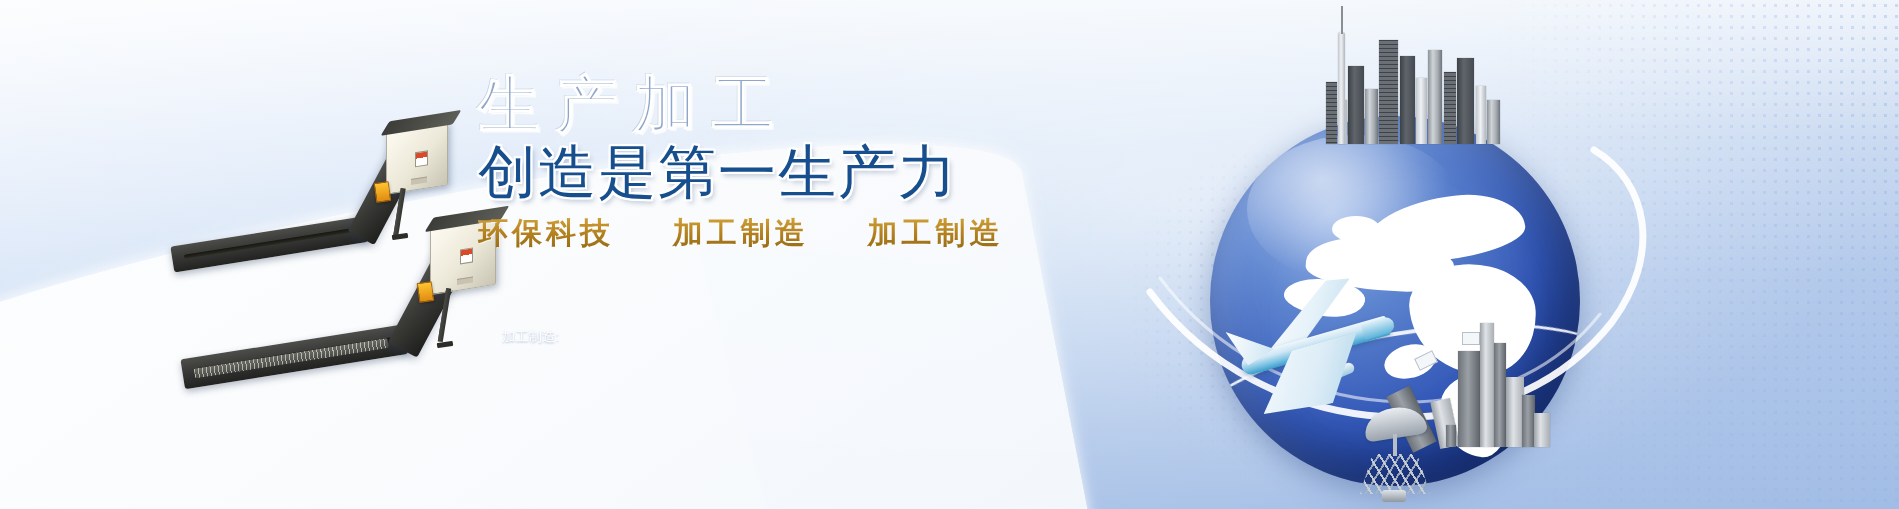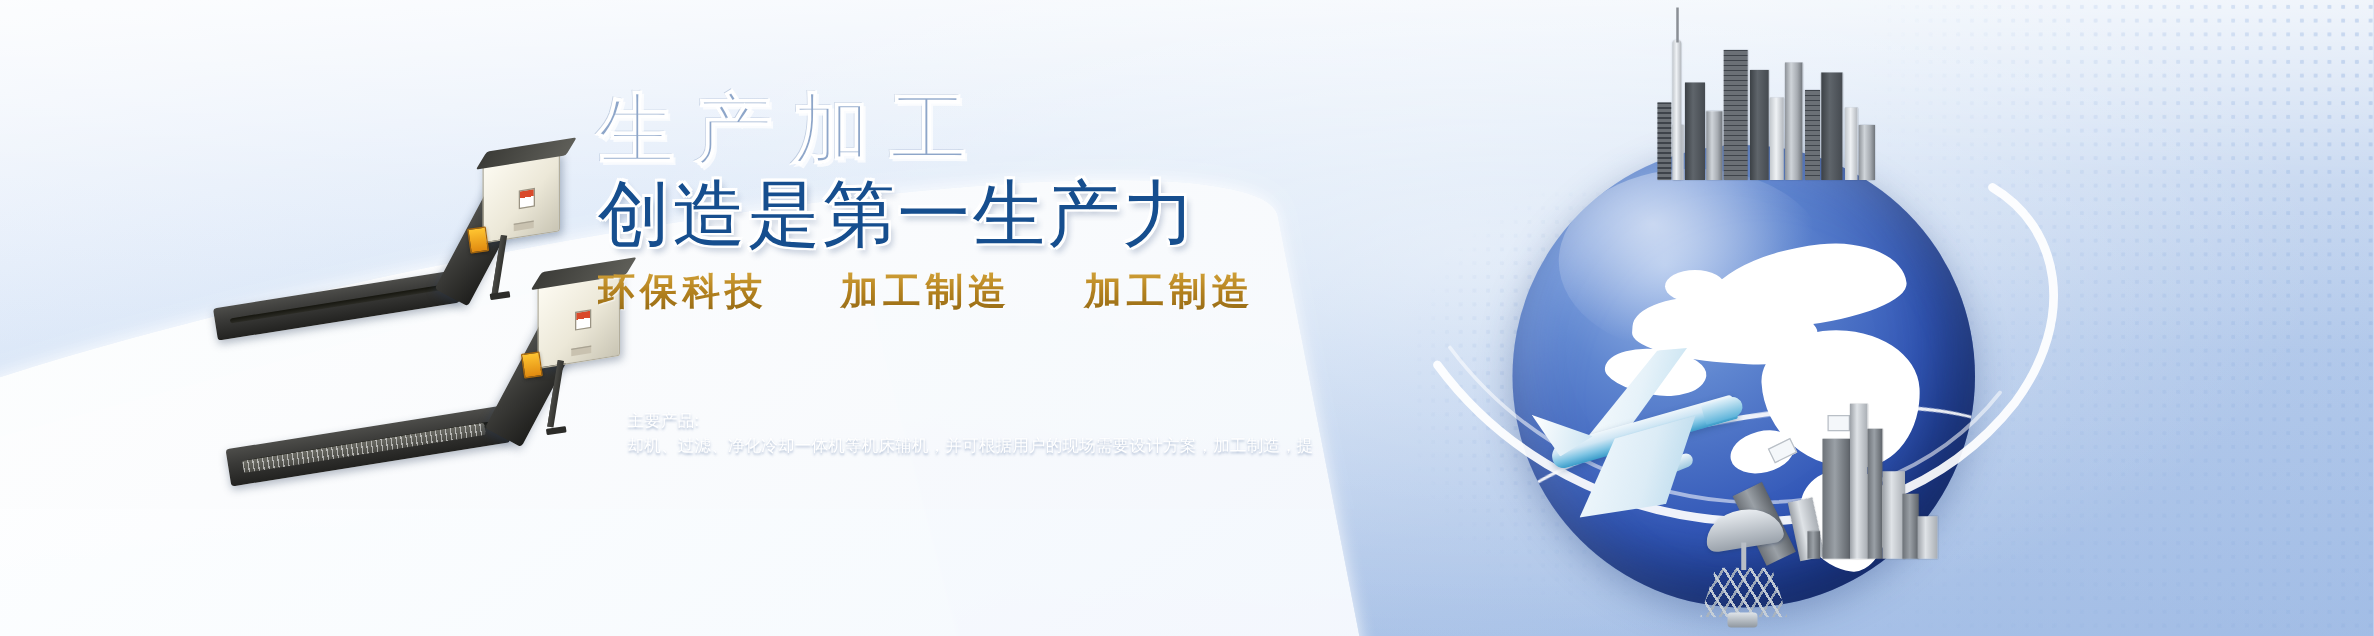--- a/index.html
+++ b/index.html
@@ -329,22 +329,21 @@
     <div class="h3">
       <span>环保科技</span>
       <span class="gap"></span>
       <span>加工制造</span>
       <span class="gap"></span>
       <span>加工制造</span>
     </div>
   </div>
 
   <div class="body">
-    <span class="lead">主要产品:</span>
-    <p>却机、过滤、净化冷却一体机等机床辅机，并可根据用户的现场需要设计方案，加工制造，提</p>
+    <span class="lead">加工制造:</span>
   </div>
 
   <div class="globe-wrap">
 
     <div class="globe">
       <div class="gloss"></div>
       <div class="land l1"></div>
       <div class="land l2"></div>
       <div class="land l3"></div>
       <div class="land l4"></div>

